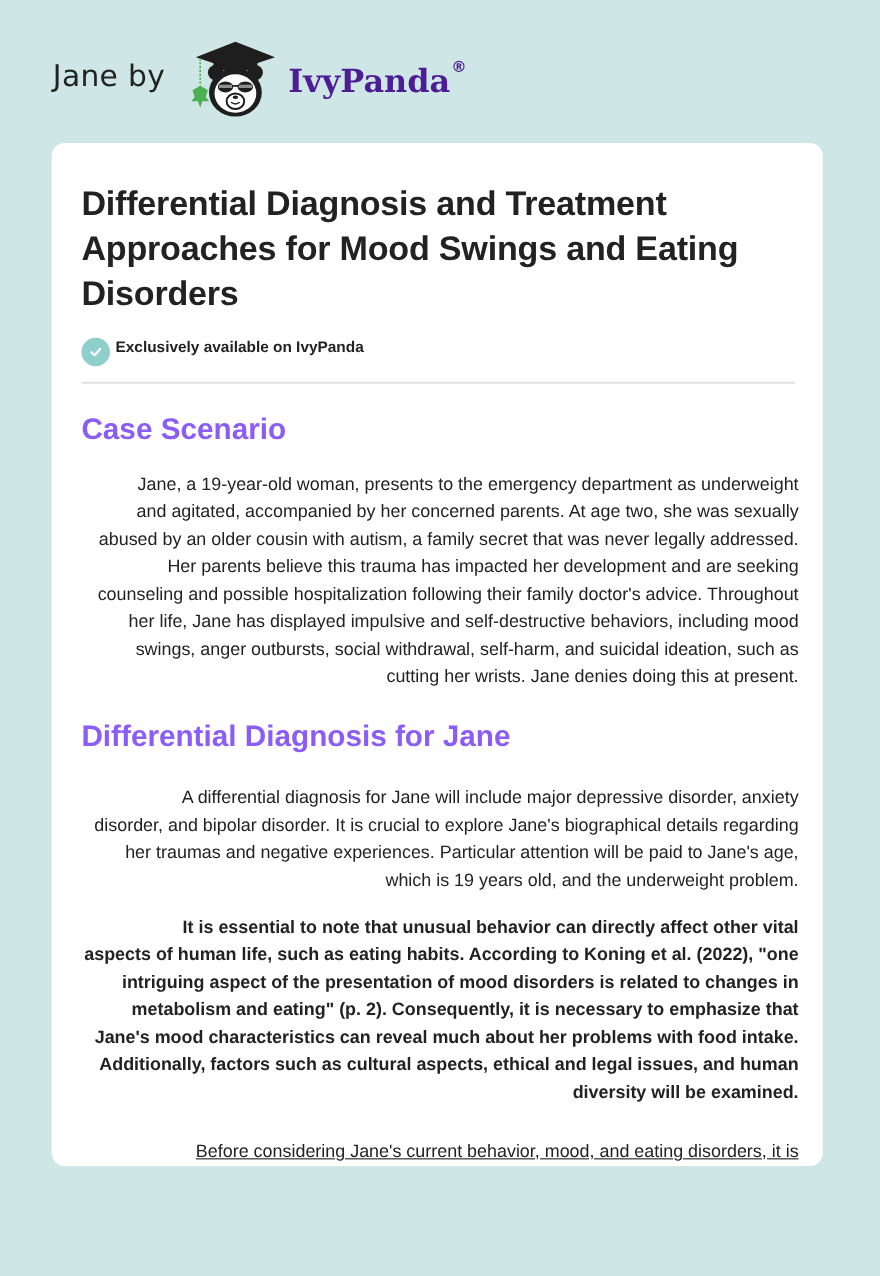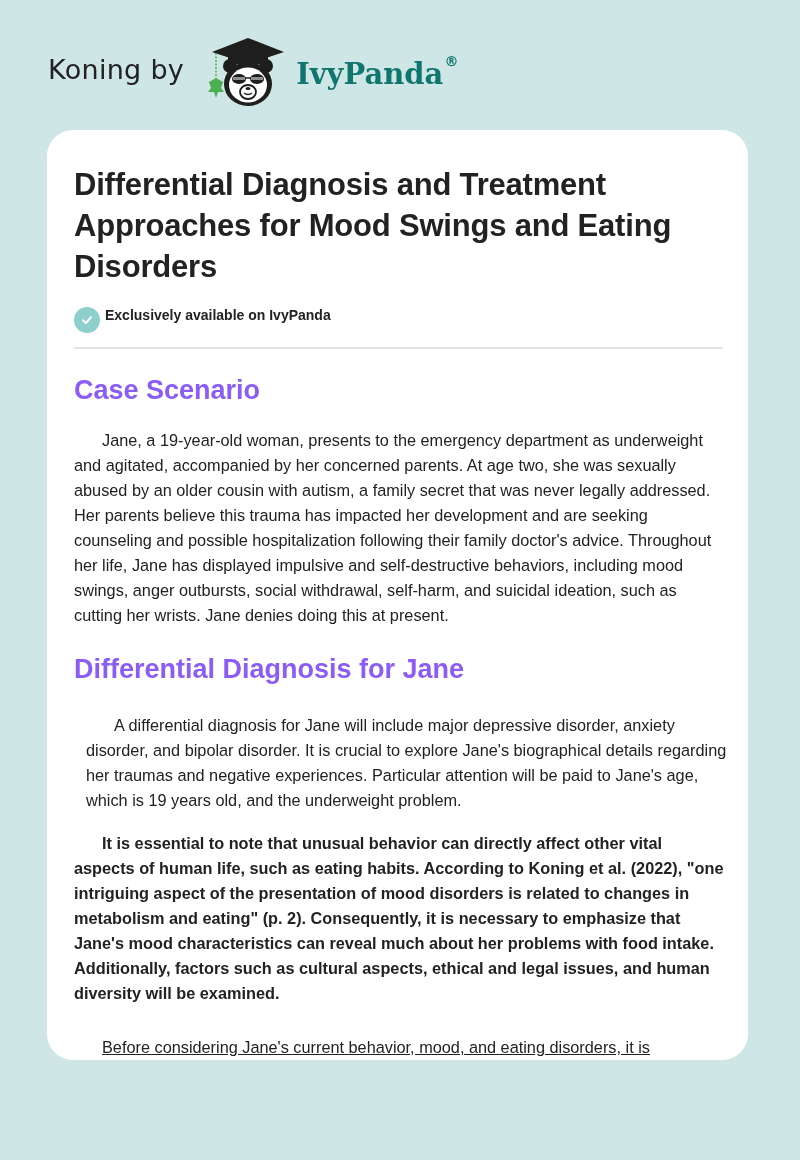--- a/index.html
+++ b/index.html
@@ -33,39 +33,39 @@
   }
   .logo-icon {
     width: 90px;
     height: 76px;
     margin-right: 6px;
   }
   .brand-name {
     font-family: "DejaVu Serif", serif;
     font-weight: bold;
     font-size: 29px;
-    color: #0f766e;
+    color: #4c1d95;
     margin-top: 4px;
   }
   .brand-reg {
     font-family: "DejaVu Sans", sans-serif;
     font-size: 14px;
     vertical-align: top;
     position: relative;
     top: -4px;
     margin-left: 1px;
   }
   .card {
     position: absolute;
     left: 47px;
     top: 130px;
     width: 701px;
     height: 930px;
     background: #ffffff;
-    border-radius: 26px;
+    border-radius: 12px;
     box-sizing: border-box;
     padding: 34px 26px 0 27px;
     overflow: hidden;
   }
   .title {
     font-family: "Liberation Sans", sans-serif;
     font-weight: bold;
     font-size: 31px;
     line-height: 41px;
     color: #222;
@@ -108,31 +108,32 @@
   }
   .h-case { margin-top: 24px; }
   .h-diff { margin-top: 24px; }
   .para {
     font-size: 16.3px;
     line-height: 25px;
     color: #222;
     text-indent: 28px;
     margin: 0;
     width: 652px;
+    text-align: right;
   }
   .p1 { margin-top: 21px; }
-  .p2 { margin-top: 27px; margin-left: 12px; }
+  .p2 { margin-top: 27px; }
   .p3 { margin-top: 18px; font-weight: bold; }
   .p4 { margin-top: 29px; text-decoration: underline; }
 </style>
 </head>
 <body>
 
 <div class="brand-bar">
-  <span class="essay-by">Koning by</span>
+  <span class="essay-by">Jane by</span>
   <svg class="logo-icon" viewBox="0 0 90 76">
 
     <polygon points="12,18 48,4 84,18 48,30" fill="#1e1e1e"></polygon>
     <rect x="28" y="20" width="40" height="10" fill="#1e1e1e"></rect>
 
     <line x1="16" y1="19" x2="16" y2="44" stroke="#4caf50" stroke-width="1.5" stroke-dasharray="2,1.5"></line>
 
     <path d="M16,44 L9,48 L11,54 L8,58 L14,58 L16,64 L18,58 L24,58 L21,54 L23,48 Z" fill="#4caf50"></path>
 
     <circle cx="30" cy="32" r="7" fill="#1e1e1e"></circle>

